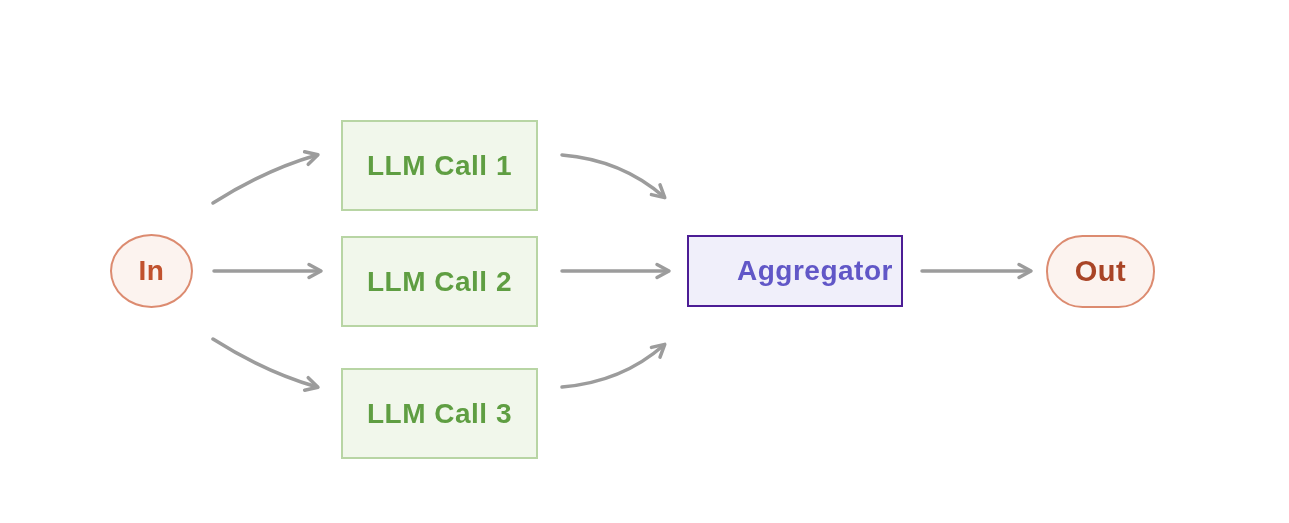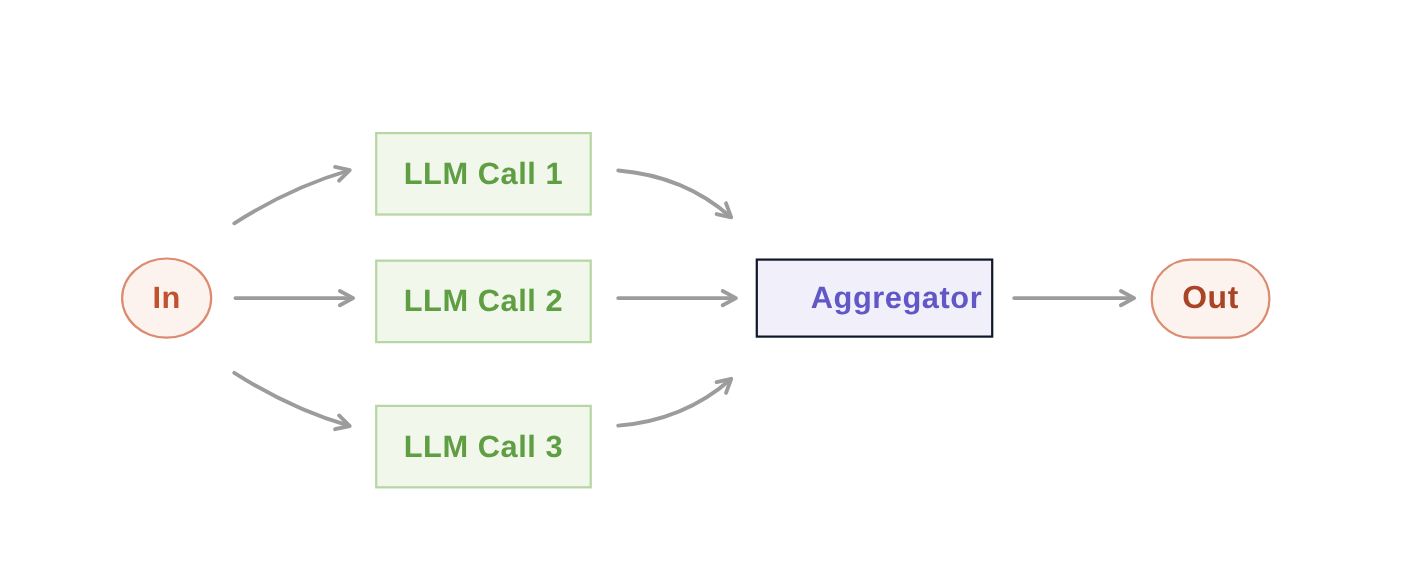--- a/index.html
+++ b/index.html
@@ -22,36 +22,36 @@
     align-items: center;
     justify-content: center;
     font-weight: bold;
     box-sizing: border-box;
     letter-spacing: 0.5px;
     white-space: nowrap;
   }
   .node-llm {
     left: 341px;
     width: 197px;
-    height: 76px;
+    height: 91px;
     background: #f1f7eb;
     border: 2px solid #b8d5a4;
     color: #5f9e42;
     font-size: 28px;
   }
   .node-llm-1 { top: 120px; }
   .node-llm-2 { top: 236px; }
   .node-llm-3 { top: 352px; margin-top: 16px; }
   .node-agg {
     left: 687px;
     top: 235px;
     width: 216px;
     height: 72px;
     background: #f0effa;
-    border: 2px solid #0f172a;
+    border: 2px solid #4c1d95;
     color: #6157c7;
     font-size: 28px;
     padding-left: 40px;
   }
   .node-terminal {
     background: #fcf3ef;
     border: 2px solid #dc8b70;
   }
   .node-in {
     left: 110px;

